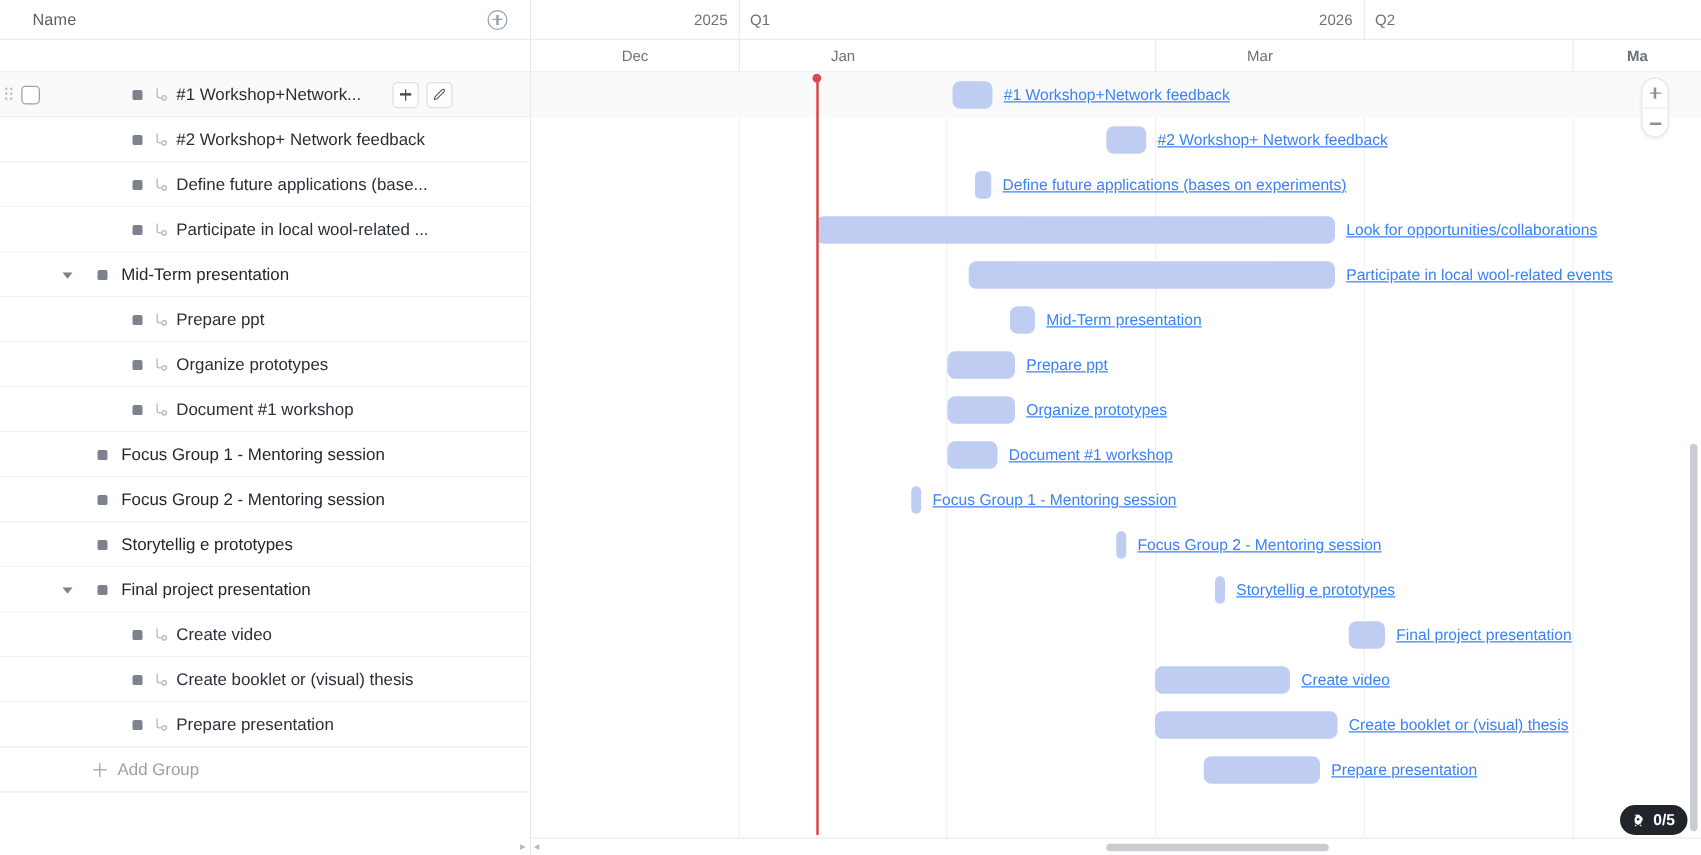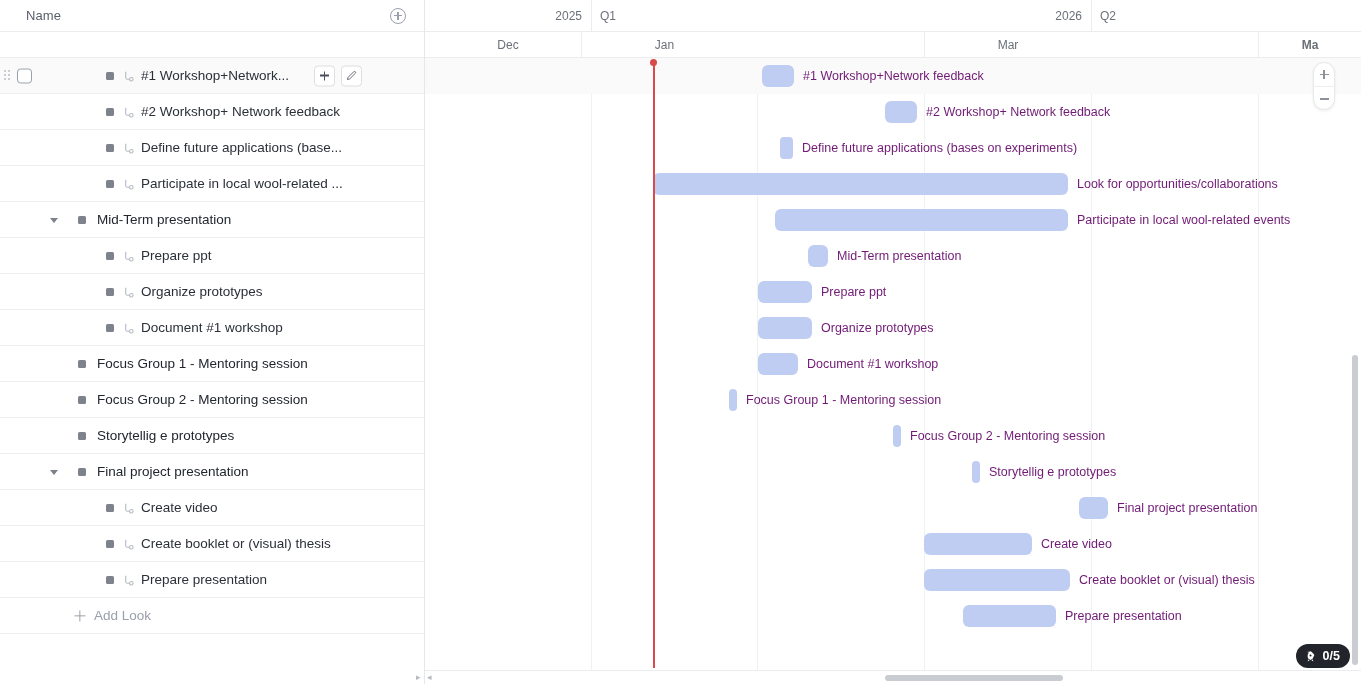--- a/index.html
+++ b/index.html
@@ -224,23 +224,24 @@
     border-radius: 6px;
     cursor: pointer;
   }
   .bar.milestone { border-radius: 4px; }
 
   .bar-label {
     position: absolute;
     top: 0; height: 36px;
     display: flex; align-items: center;
     font-size: 12.5px;
-    color: #701a75;
+    color: #3b82f6;
     white-space: nowrap;
     pointer-events: none;
+    text-decoration: underline;
   }
 
   #today-line {
     position: absolute;
     top: 0; width: 1.5px;
     background: #d94a4a;
     z-index: 5;
   }
   #today-pin {
     position: absolute;
@@ -458,37 +459,37 @@
           <div class="subtask-icon" style="position: absolute; left: 122px; top: 50%; margin-top: -7px; margin-left: 0px;"><svg width="13" height="13" viewBox="0 0 14 14">
               <path d="M4 2 L4 8 Q4 10 6 10 L8 10" fill="none" stroke="#b6bac2" stroke-width="1.2"></path>
               <circle cx="10" cy="10" r="1.9" fill="none" stroke="#b6bac2" stroke-width="1.2"></circle>
             </svg></div>
           <div class="row-label" style="position: absolute; left: 141px; max-width: 300px;">Prepare presentation</div>
         </div>
       </div>
 
     <div class="add-task-row">
       <span class="at-plus"></span>
-      <span>Add Look</span>
+      <span>Add Group</span>
     </div>
   </div>
 
   <div id="timeline">
 
     <div id="tl-qhdr">
         <div class="q-cell q-year" style="left: 0px; width: 166px;">2025</div>
         <div class="q-div" style="left: 166px;"></div>
         <div class="q-cell q-q" style="left: 166px; width: 500px;">Q1</div>
         <div class="q-cell q-year" style="left: 166px; width: 500px;">2026</div>
         <div class="q-div" style="left: 666px;"></div>
         <div class="q-cell q-q" style="left: 666px; width: 270px;">Q2</div>
       </div>
     <div id="tl-mhdr">
         <div class="m-cell" style="left: 0px; width: 166px; border-left: none;">Dec</div>
-        <div class="m-cell" style="left: 156px; width: 166px;">Jan</div>
+        <div class="m-cell" style="left: 166px; width: 166px;">Jan</div>
         <div class="m-cell" style="left: 499px; width: 167px;">Mar</div>
         <div class="m-cell" style="left: 833px; width: 103px; font-weight: bold;">Ma</div>
       </div>
 
     <div id="grid-area">
       <div id="gridlines">
           <div class="vline" style="left: 166px;"></div>
           <div class="vline" style="left: 332px;"></div>
           <div class="vline" style="left: 499px;"></div>
           <div class="vline" style="left: 666px;"></div>

